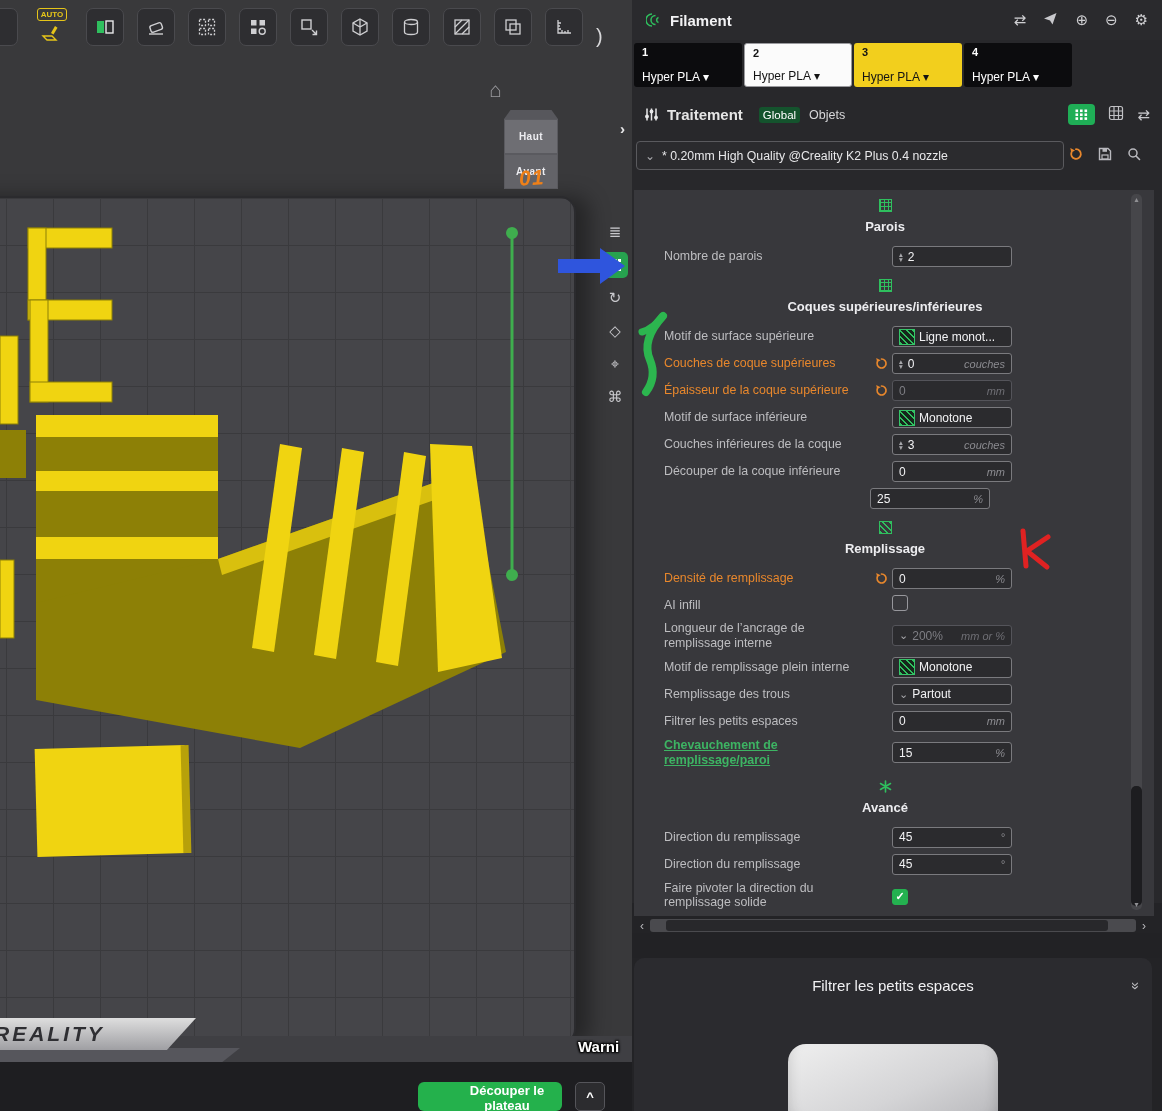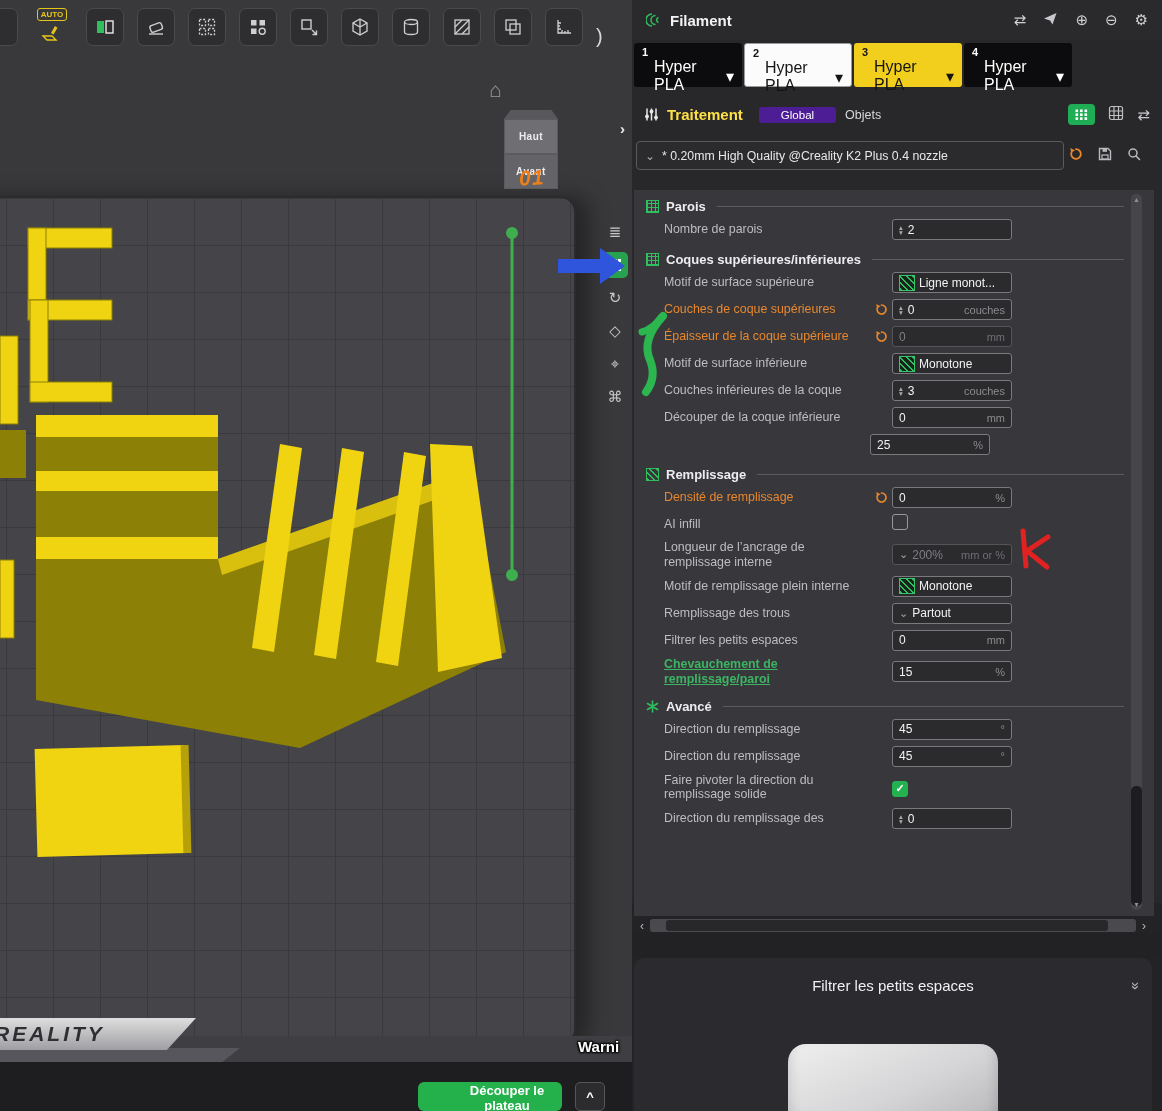--- a/index.html
+++ b/index.html
@@ -57,53 +57,53 @@
   
   .rpanel{position:absolute;left:632px;top:0;width:530px;height:903px;background:#28282b;z-index:10;}
   .fil-header{position:absolute;left:0;top:0;right:0;height:40px;display:flex;align-items:center;
       padding:0 14px;background:#2a2a2d;}
   .fil-title{color:#f2f2f4;font-size:15px;font-weight:700;margin-left:8px;}
   .hicons{margin-left:auto;display:flex;align-items:center;gap:17px;color:#cfcfd2;font-size:15px;}
   .chips{position:absolute;left:2px;top:43px;display:flex;gap:2px;}
   .chip{width:108px;height:44px;border-radius:3px;box-sizing:border-box;padding:3px 8px;display:flex;
         flex-direction:column;justify-content:space-between;}
   .chip .num{font-size:11px;font-weight:700;}
-  .chip .nm{font-size:16px;display:flex;align-items:center;gap:3px;margin-left:12px;}
+  .chip .nm{font-size:12px;display:flex;align-items:center;gap:3px;}
   .chip.black{background:#0c0c0e;color:#fff;}
   .chip.white{background:#fbfbfb;color:#141414;border:1px solid #9a9a9e;}
   .chip.yellow{background:#f2cf1d;color:#141414;}
   .process-row{position:absolute;left:0;top:98px;right:0;height:33px;display:flex;align-items:center;padding:0 12px;}
-  .process-title{color:#fde047;font-size:15px;font-weight:700;margin-left:8px;}
-  .badge{background:#4c1d95;color:#fff;font-size:11.5px;padding:2px 22px;border-radius:3px;margin-left:16px;}
+  .process-title{color:#e5e5e5;font-size:15px;font-weight:700;margin-left:8px;}
+  .badge{background:#14532d;color:#fff;font-size:11.5px;padding:2px 4px;border-radius:3px;margin-left:16px;}
   .tab-objets{color:#d8d8da;font-size:12.5px;margin-left:9px;}
   .picons{margin-left:auto;display:flex;align-items:center;gap:13px;}
   .grid-btn{width:27px;height:21px;background:#1fae56;border-radius:4px;display:flex;align-items:center;justify-content:center;}
   .profile-box{position:absolute;left:4px;top:141px;width:428px;height:29px;background:#2b2b2e;
       border:1px solid #5a5a5e;border-radius:4px;display:flex;align-items:center;gap:7px;padding:0 8px;
       box-sizing:border-box;}
   .profile-box .chev{color:#a8a8ac;font-size:12px;}
   .profile-box .txt{color:#e8e8ea;font-size:12.3px;white-space:nowrap;overflow:hidden;}
   .profile-icons{position:absolute;left:437px;top:147px;display:flex;gap:15px;align-items:center;}
   
   .settings{position:absolute;left:2px;top:190px;width:520px;height:726px;background:#38383c;overflow:hidden;}
   .scontent{width:500px;}
-  .shead{display:flex;align-items:center;gap:7px;margin:9px 10px 2px 12px;font-size:13px;font-weight:700;color:#ededf0;}
+  .shead{display:flex;align-items:center;gap:7px;margin:9px 10px 2px 12px;font-size:13px;font-weight:700;color:#ededf0;flex-direction:column;}
   .shead .line{flex:1;height:1px;background:#5c5c60;margin-left:4px;}
   .sicon{width:13px;height:13px;border:1px solid #2fbf5e;box-sizing:border-box;flex:0 0 auto;
       background-image:repeating-linear-gradient(0deg,#2fbf5e 0 1px,transparent 1px 4px),
                        repeating-linear-gradient(90deg,#2fbf5e 0 1px,transparent 1px 4px);}
   .sicon.hatch{background-image:repeating-linear-gradient(45deg,#2fbf5e 0 1.5px,transparent 1.5px 4.5px);}
   .srow{display:grid;grid-template-columns:206px 22px 128px;align-items:center;padding:3px 0 3px 30px;}
   .slabel{font-size:12.4px;color:#bdbdc0;line-height:1.2;}
   .slabel.orange{color:#e8872c;}
   .slabel.link{color:#3db463;font-weight:700;text-decoration:underline;}
   .rslot{display:flex;justify-content:center;}
   .ibox{display:flex;align-items:center;height:21px;background:#2b2b2e;border:1px solid #7a7a7e;border-radius:3px;
         padding:0 6px;box-sizing:border-box;width:120px;font-size:12px;color:#f2f2f4;gap:4px;}
-  .ibox .unit{margin-left:auto;color:#8b8b90;font-size:11px;white-space:nowrap;}
+  .ibox .unit{margin-left:auto;color:#8b8b90;font-size:11px;white-space:nowrap;font-style:italic;}
   .ibox.disabled{border-color:#54545a;color:#7e7e84;}
   .ibox.disabled .unit{color:#6e6e74;}
   .spinner{display:flex;flex-direction:column;line-height:5px;font-size:7.5px;color:#a8a8ac;margin-right:1px;}
   .spinner i{font-style:normal;}
   .ddchev{color:#a8a8ac;font-size:11px;}
   .swatch{width:14px;height:14px;flex:0 0 auto;border:1px solid #35c468;background-color:#16251b;
       background-image:repeating-linear-gradient(45deg,#2fbf5e 0 1.5px,transparent 1.5px 4.5px);}
   .cb{width:16px;height:16px;border:1.5px solid #97979c;border-radius:3px;box-sizing:border-box;}
   .cb.checked{background:#24b150;border-color:#24b150;color:#fff;font-size:11px;display:flex;
       align-items:center;justify-content:center;font-weight:700;}

